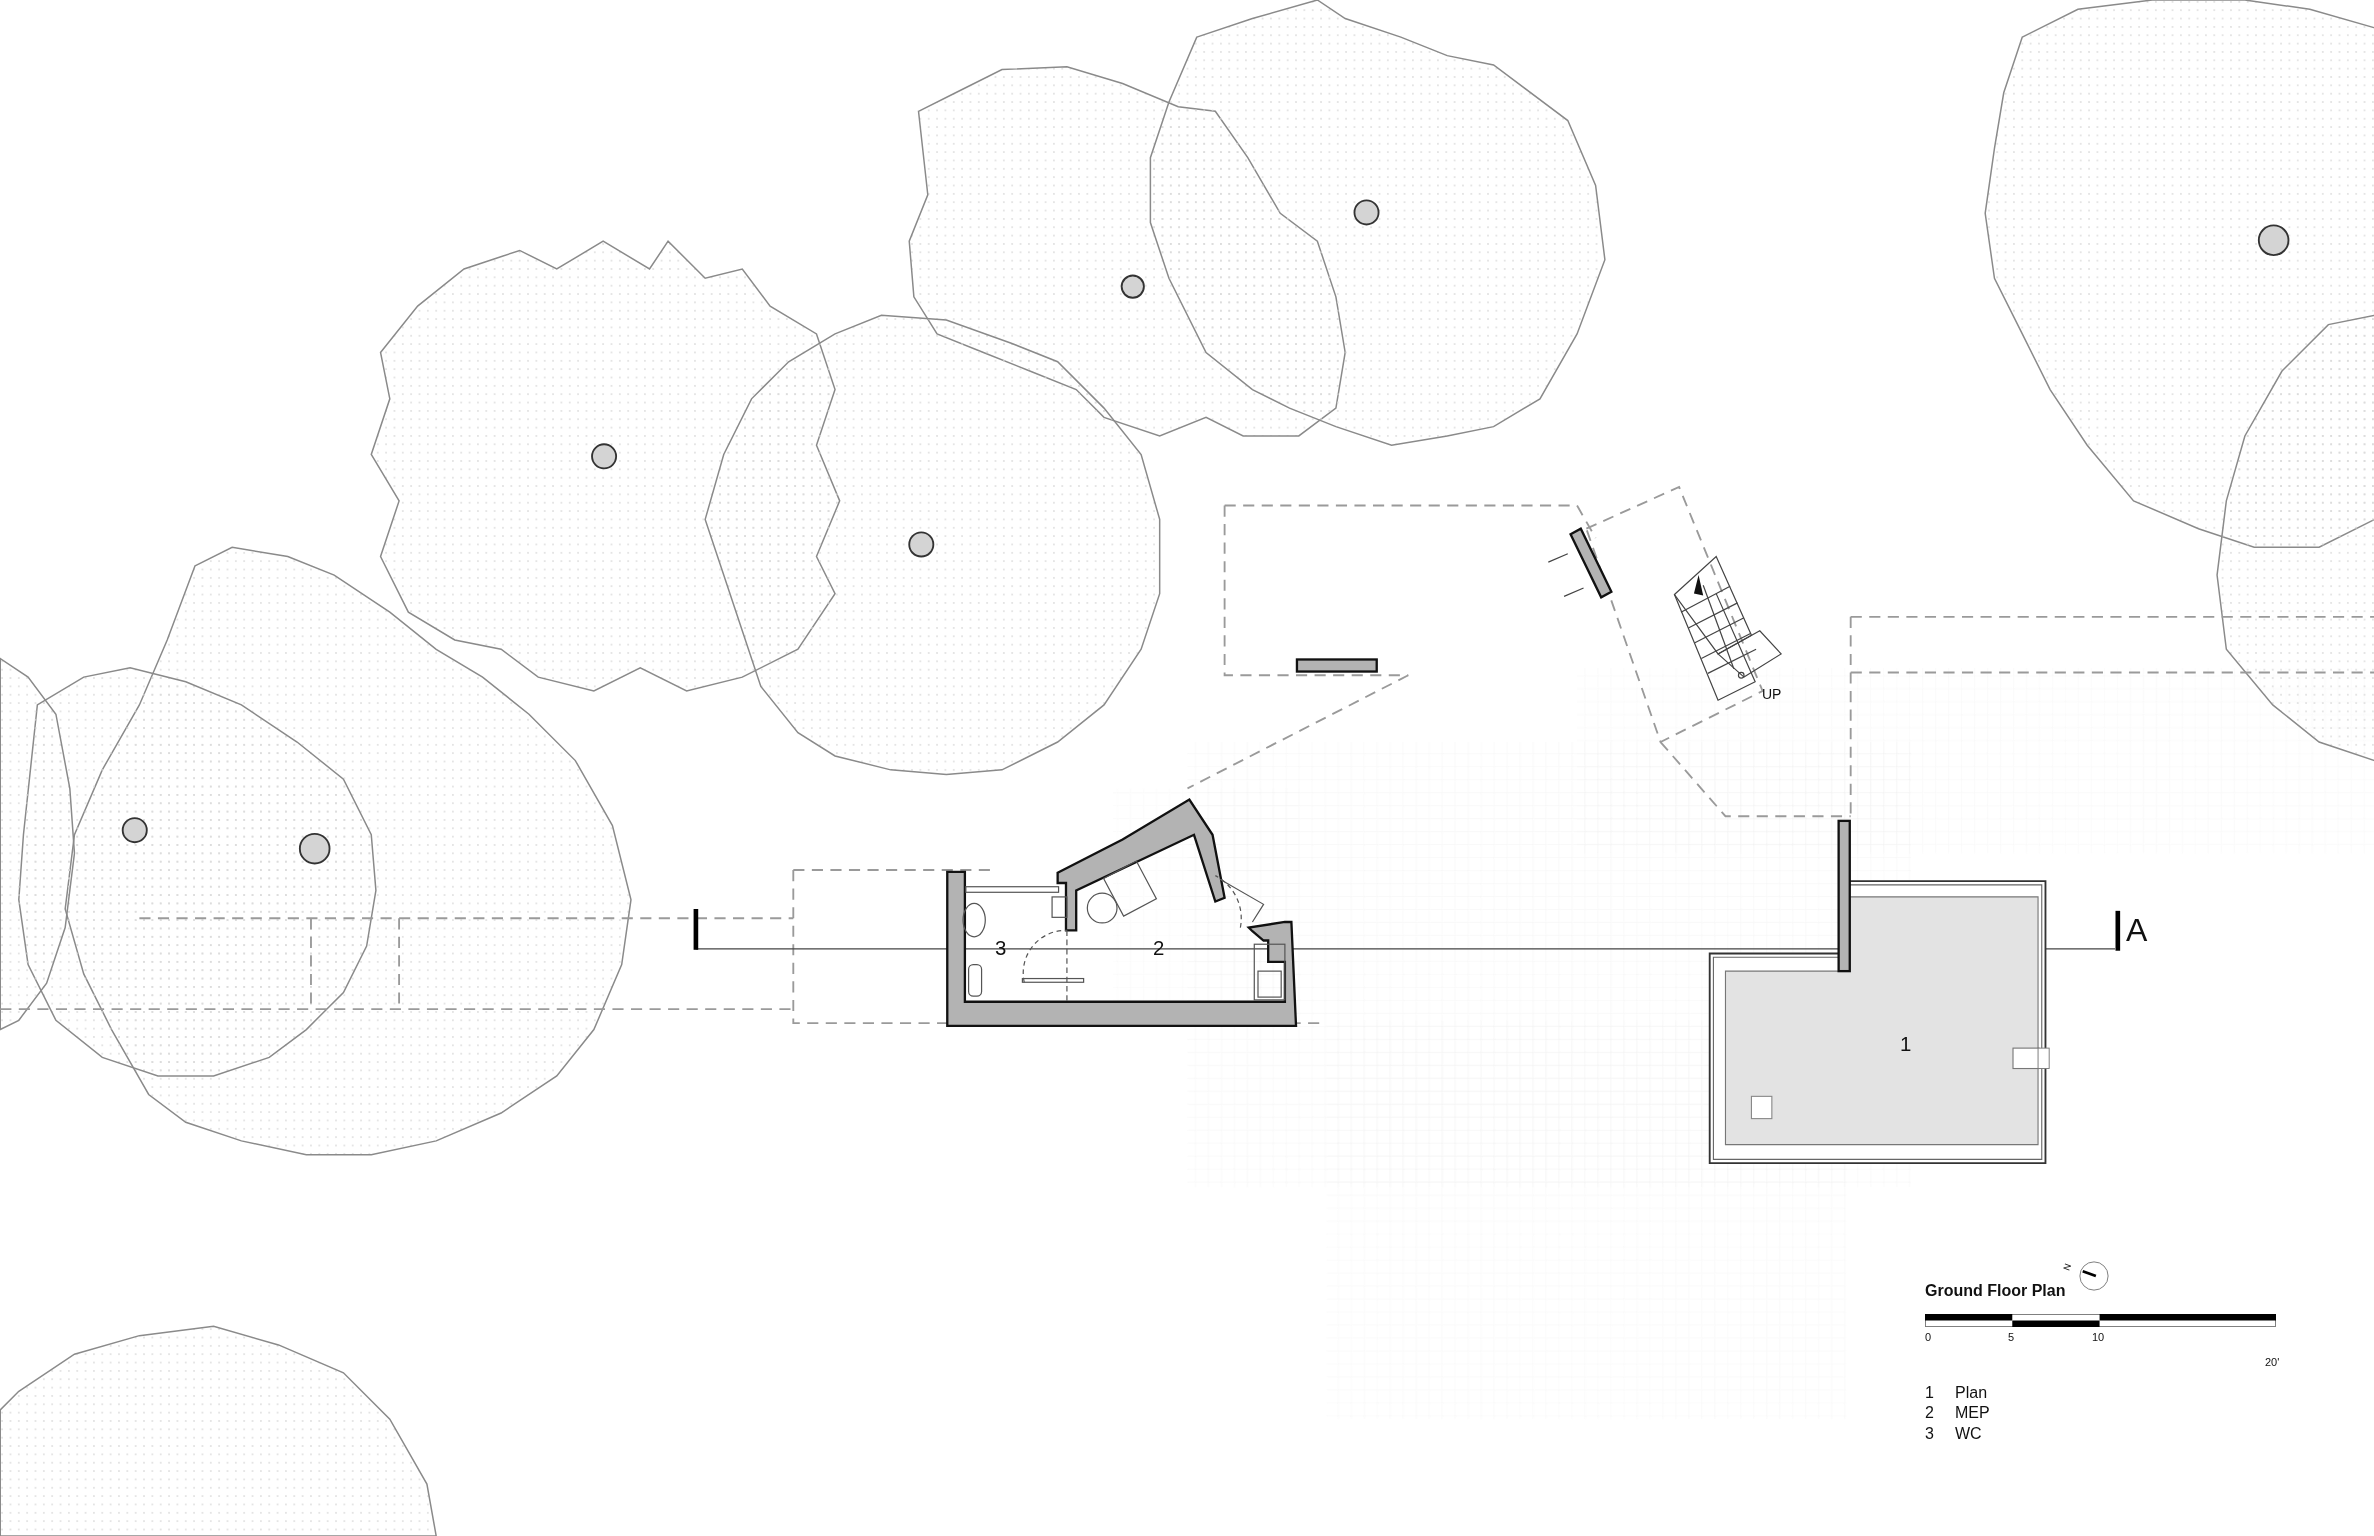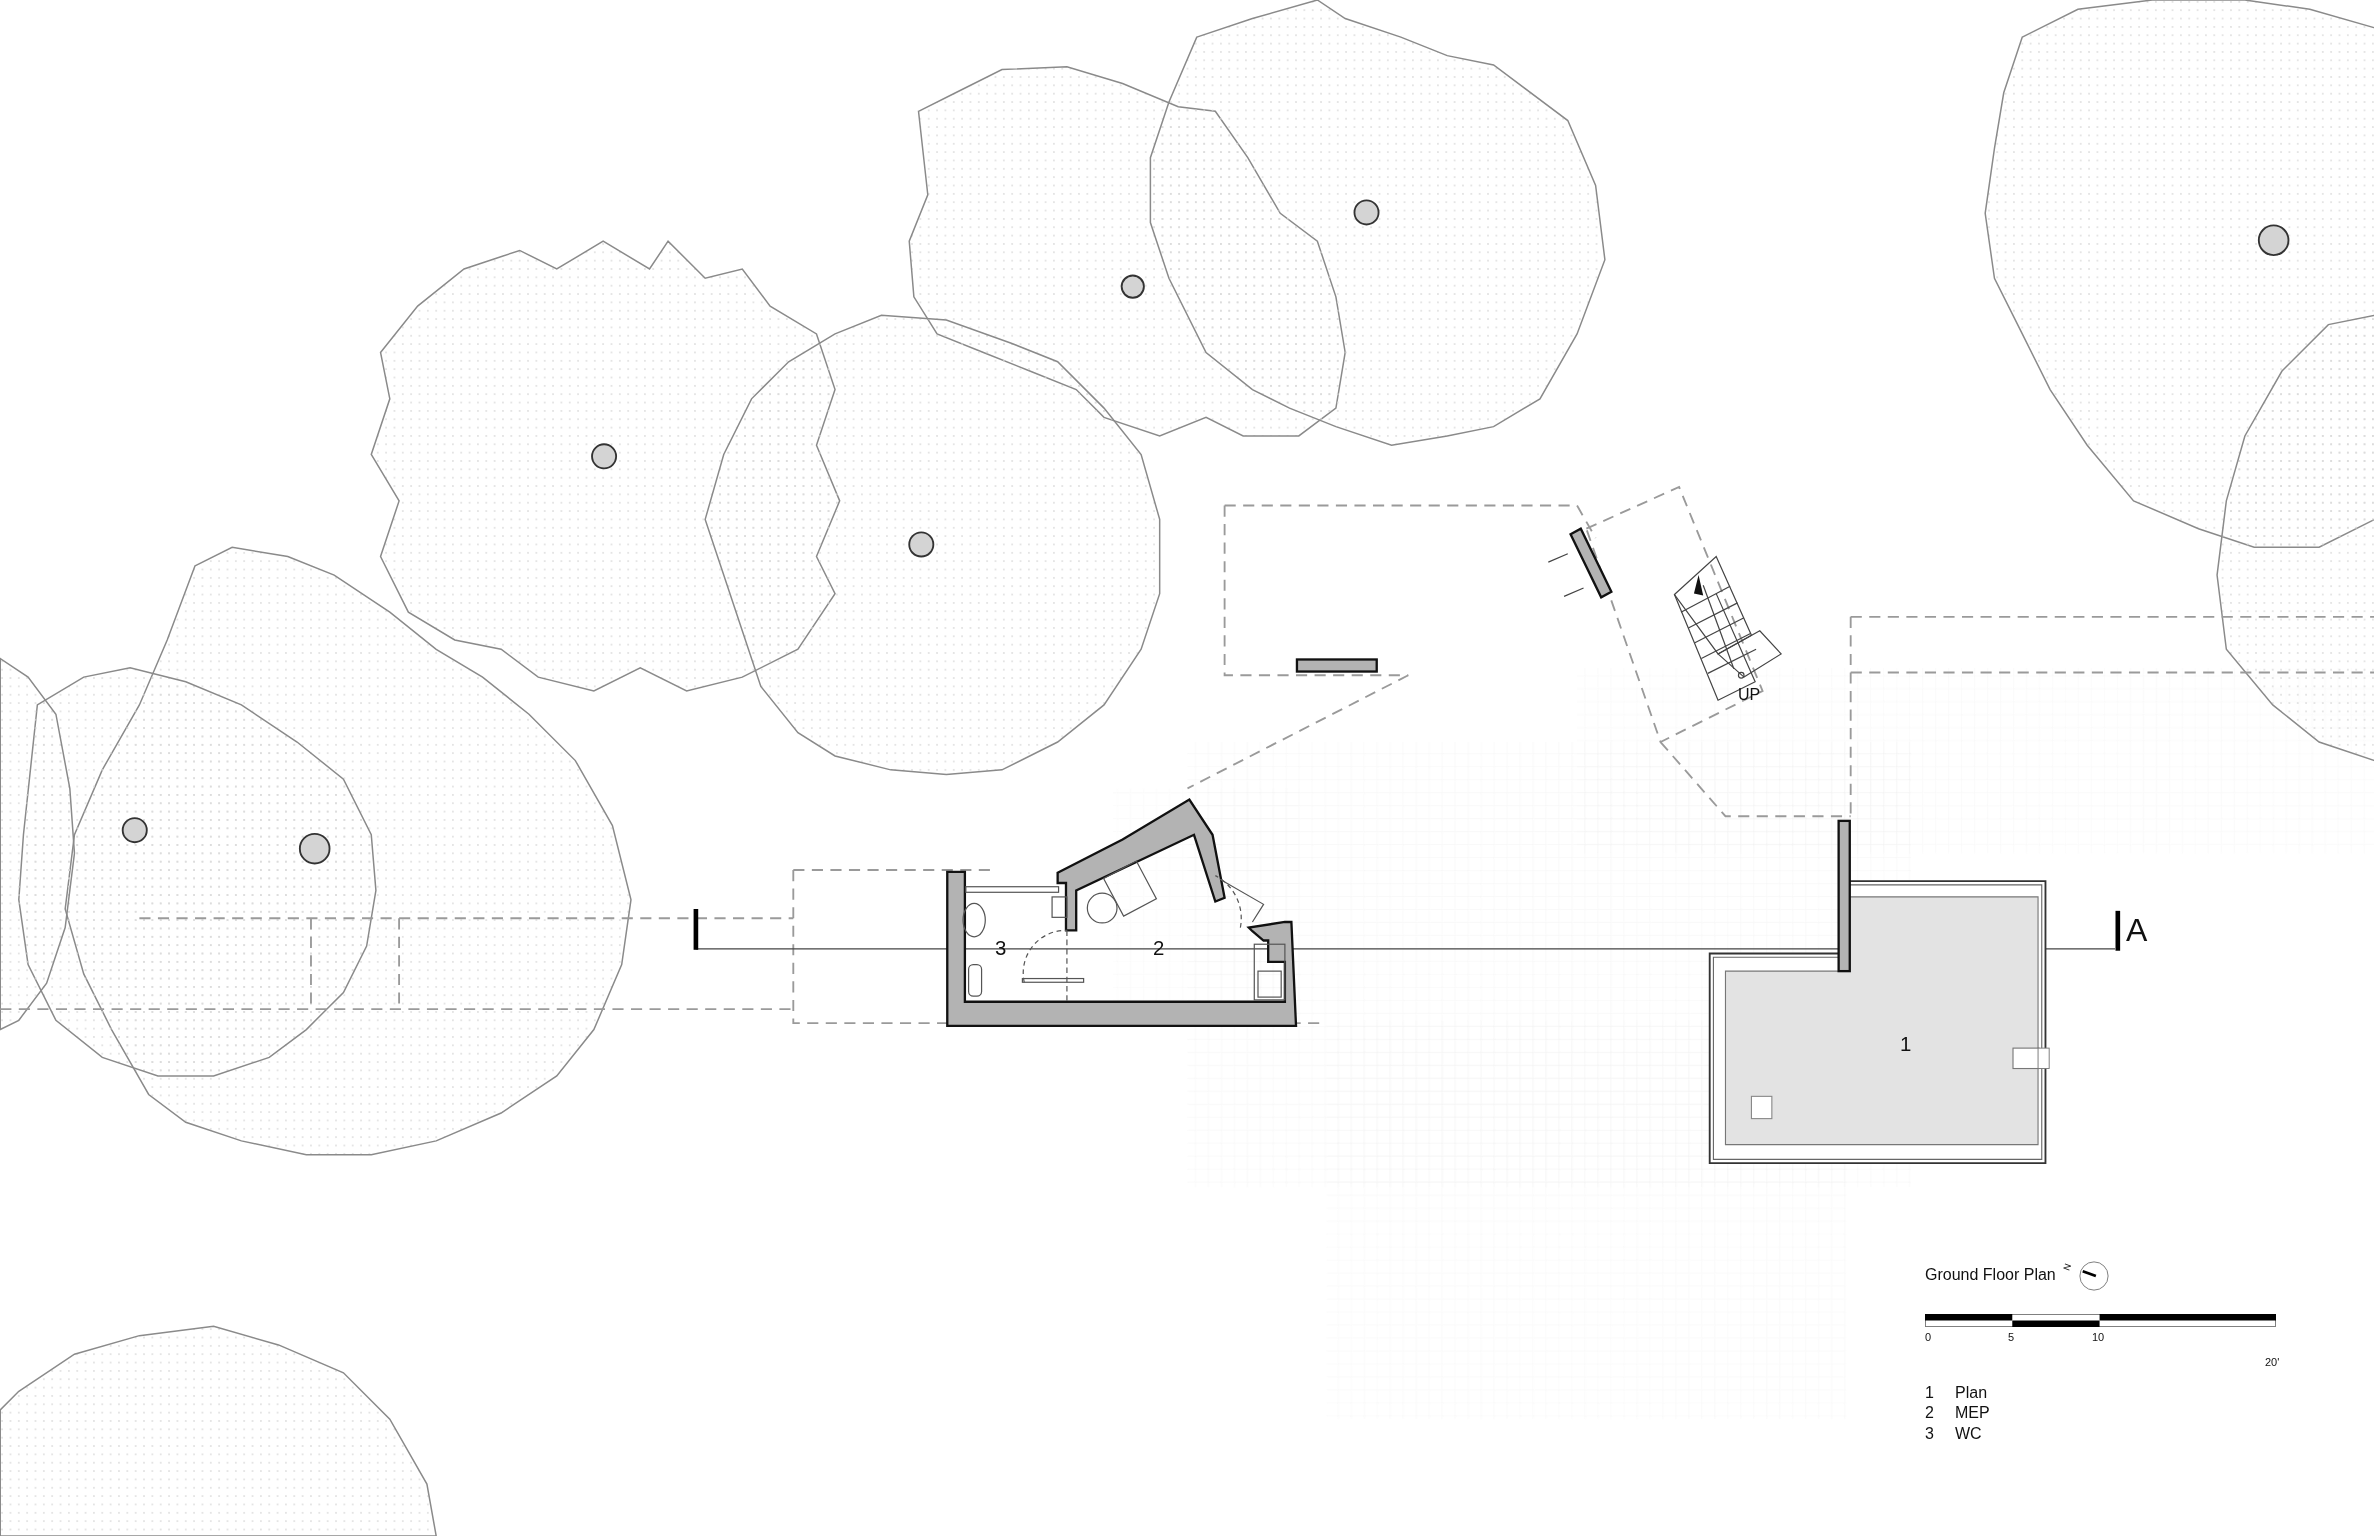--- a/index.html
+++ b/index.html
@@ -1,24 +1,24 @@
 <!DOCTYPE html>
 <html style="font-size:15px"><head>
 <meta charset="utf-8">
 <style>
   html, body { margin: 0; padding: 0; background: #ffffff; }
   body { width: 2375px; height: 1536px; position: relative; overflow: hidden;
          font-family: "Liberation Sans", sans-serif; color: #111; }
   #plan { position: absolute; left: 0; top: 0; width: 2375px; height: 1536px; }
   .lbl { position: absolute; font-family: "Liberation Sans", sans-serif; color: #111; }
   .room-num { font-size: 20.4px; }
-  .up-label { font-size: 16px; }
+  .up-label { font-size: 14px; margin-left: 24px; }
   .sec-label { font-size: 32px; }
   .legend { position: absolute; left: 1925px; top: 1266px; width: 371px; }
-  .legend-title { position: absolute; left: 0; top: 0; font-size: 16px; white-space: nowrap; }
+  .legend-title { position: absolute; left: 0; top: 16px; font-size: 16px; white-space: nowrap; font-weight: bold; }
   .north { position: absolute; left: 153px; top: -5.6px; width: 32px; height: 32px; }
   .north-n { position: absolute; left: 139px; top: -3.7px; font-size: 9.3px; transform: rotate(-70deg); }
   .scalebar { position: absolute; left: 0; top: 48px; width: 351px; height: 13px; }
   .scale-tick { position: absolute; top: 65px; font-size: 11px; }
   .legend-list { position: absolute; left: 0; top: 117px; font-size: 16px; line-height: 20.4px; }
   .legend-row { display: flex; }
   .legend-num { width: 30px; }
 </style>
 </head>
 <body>

